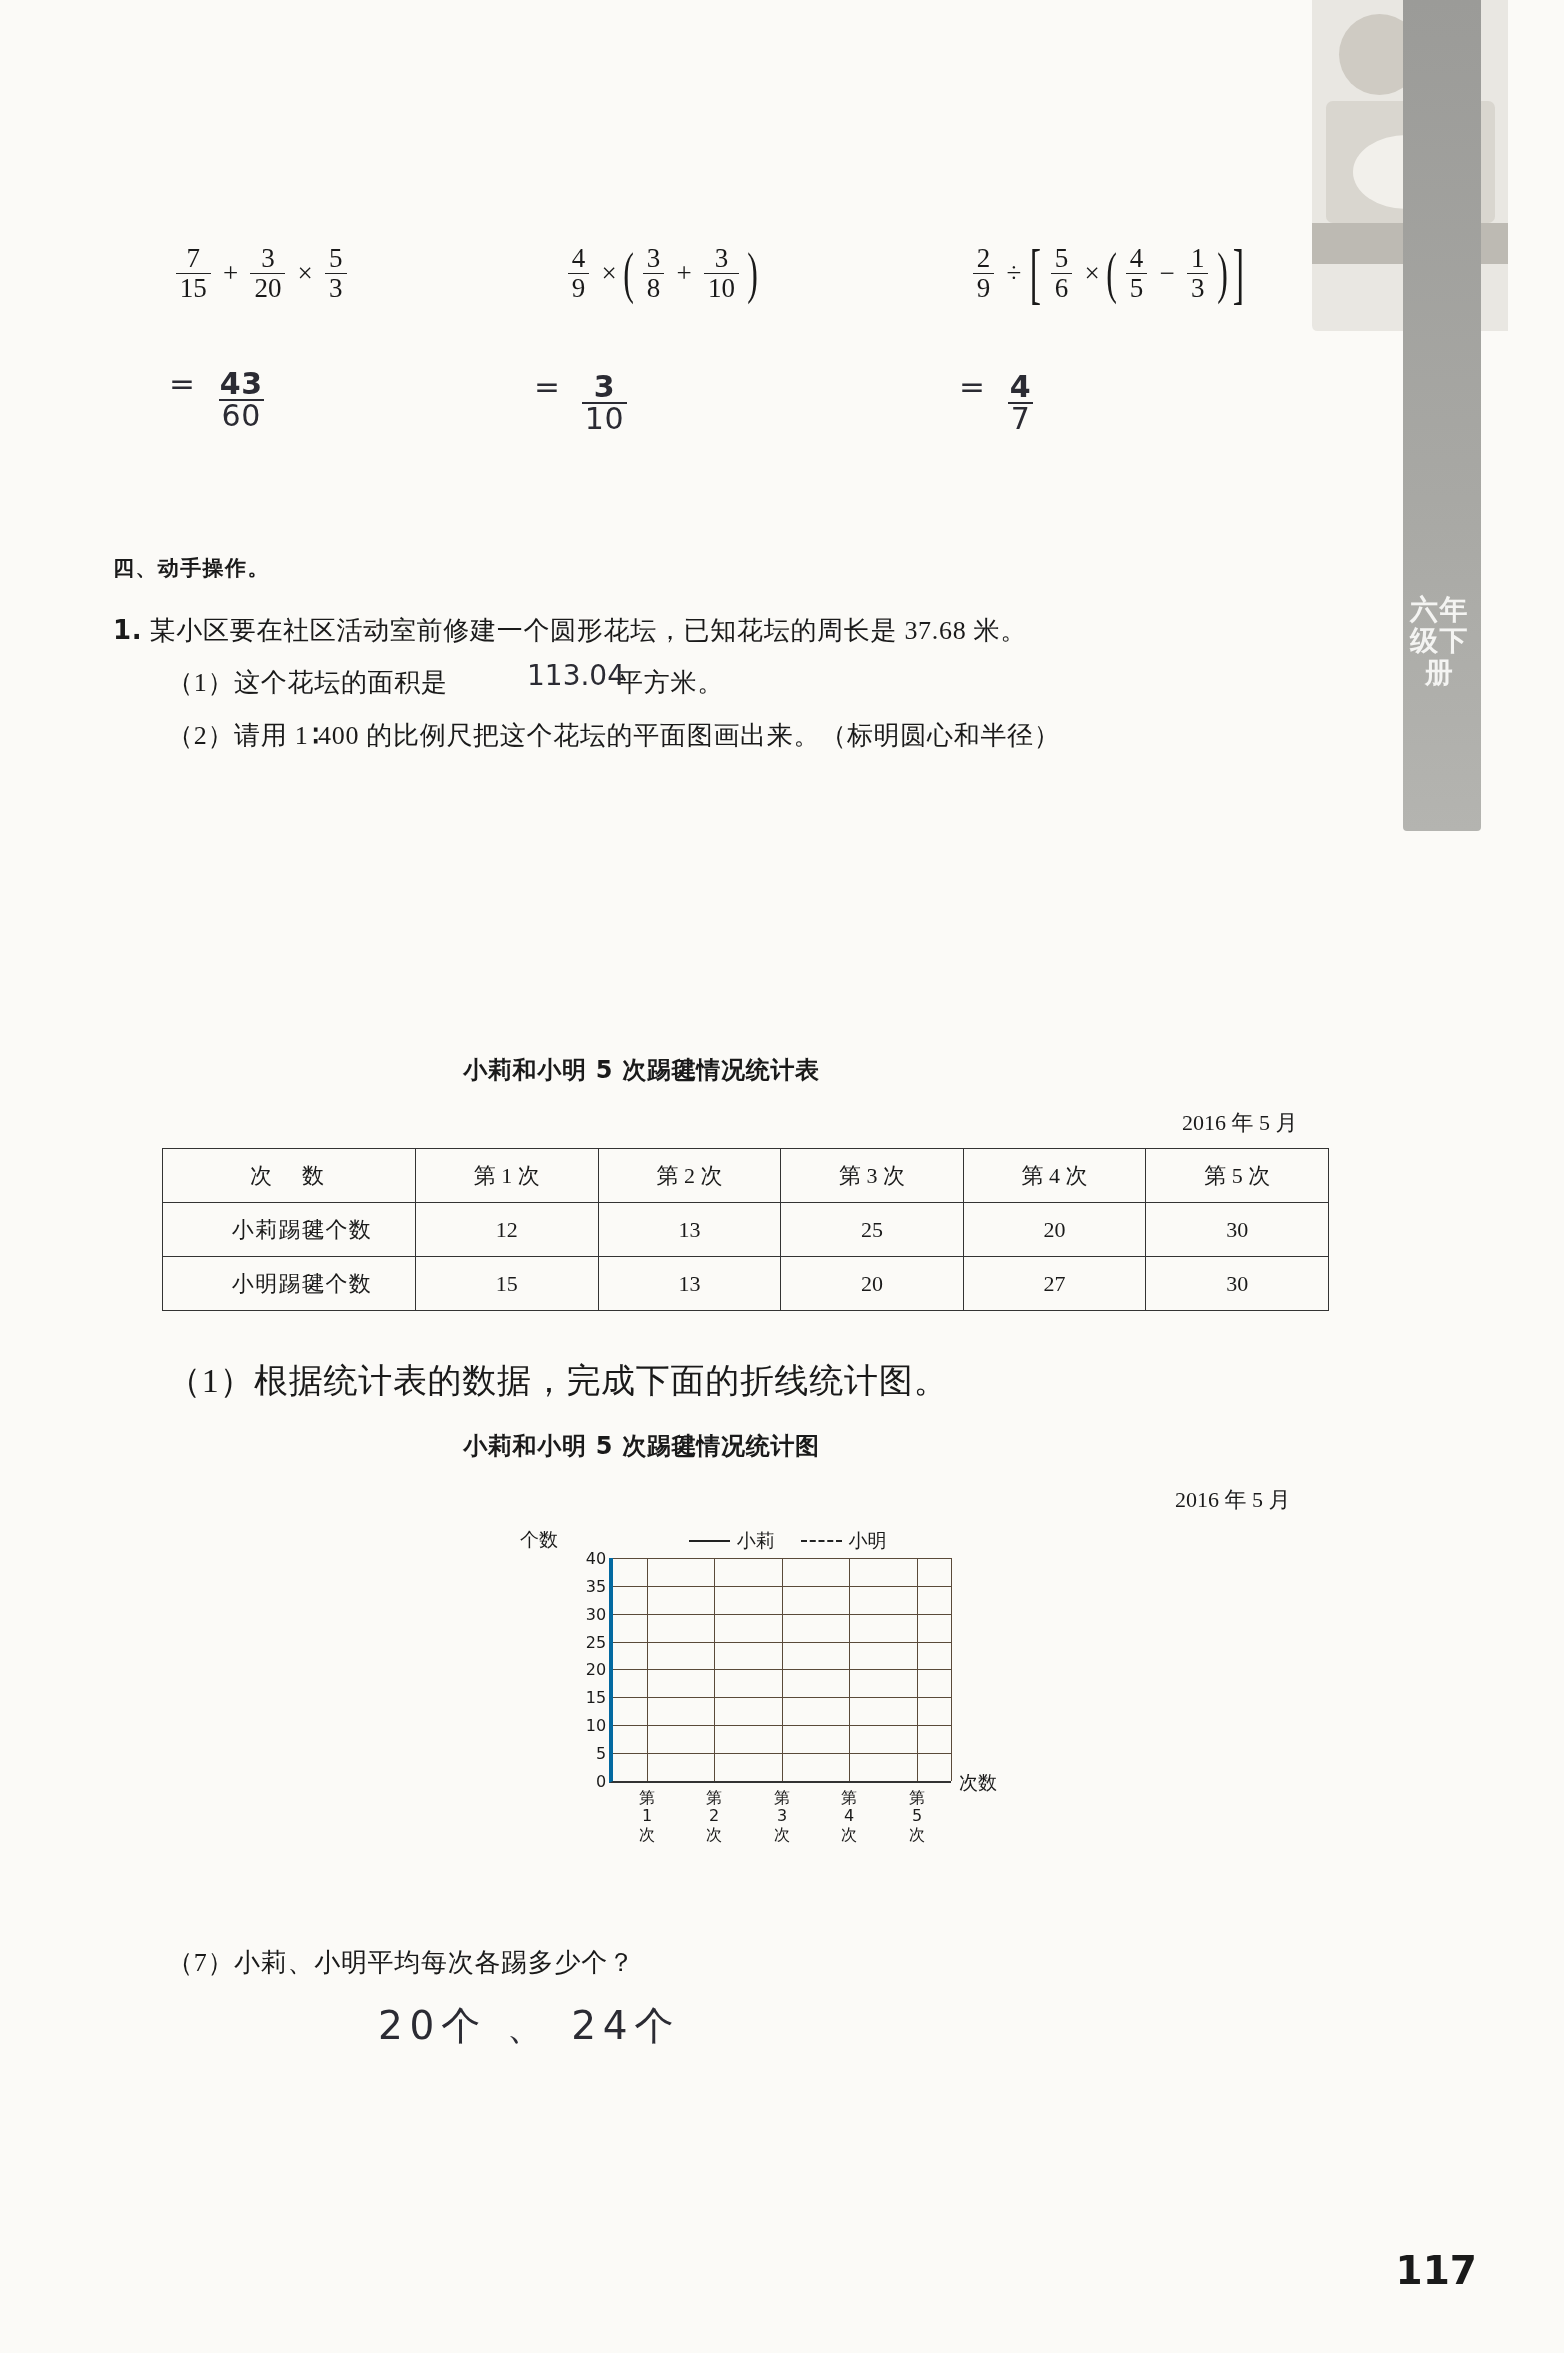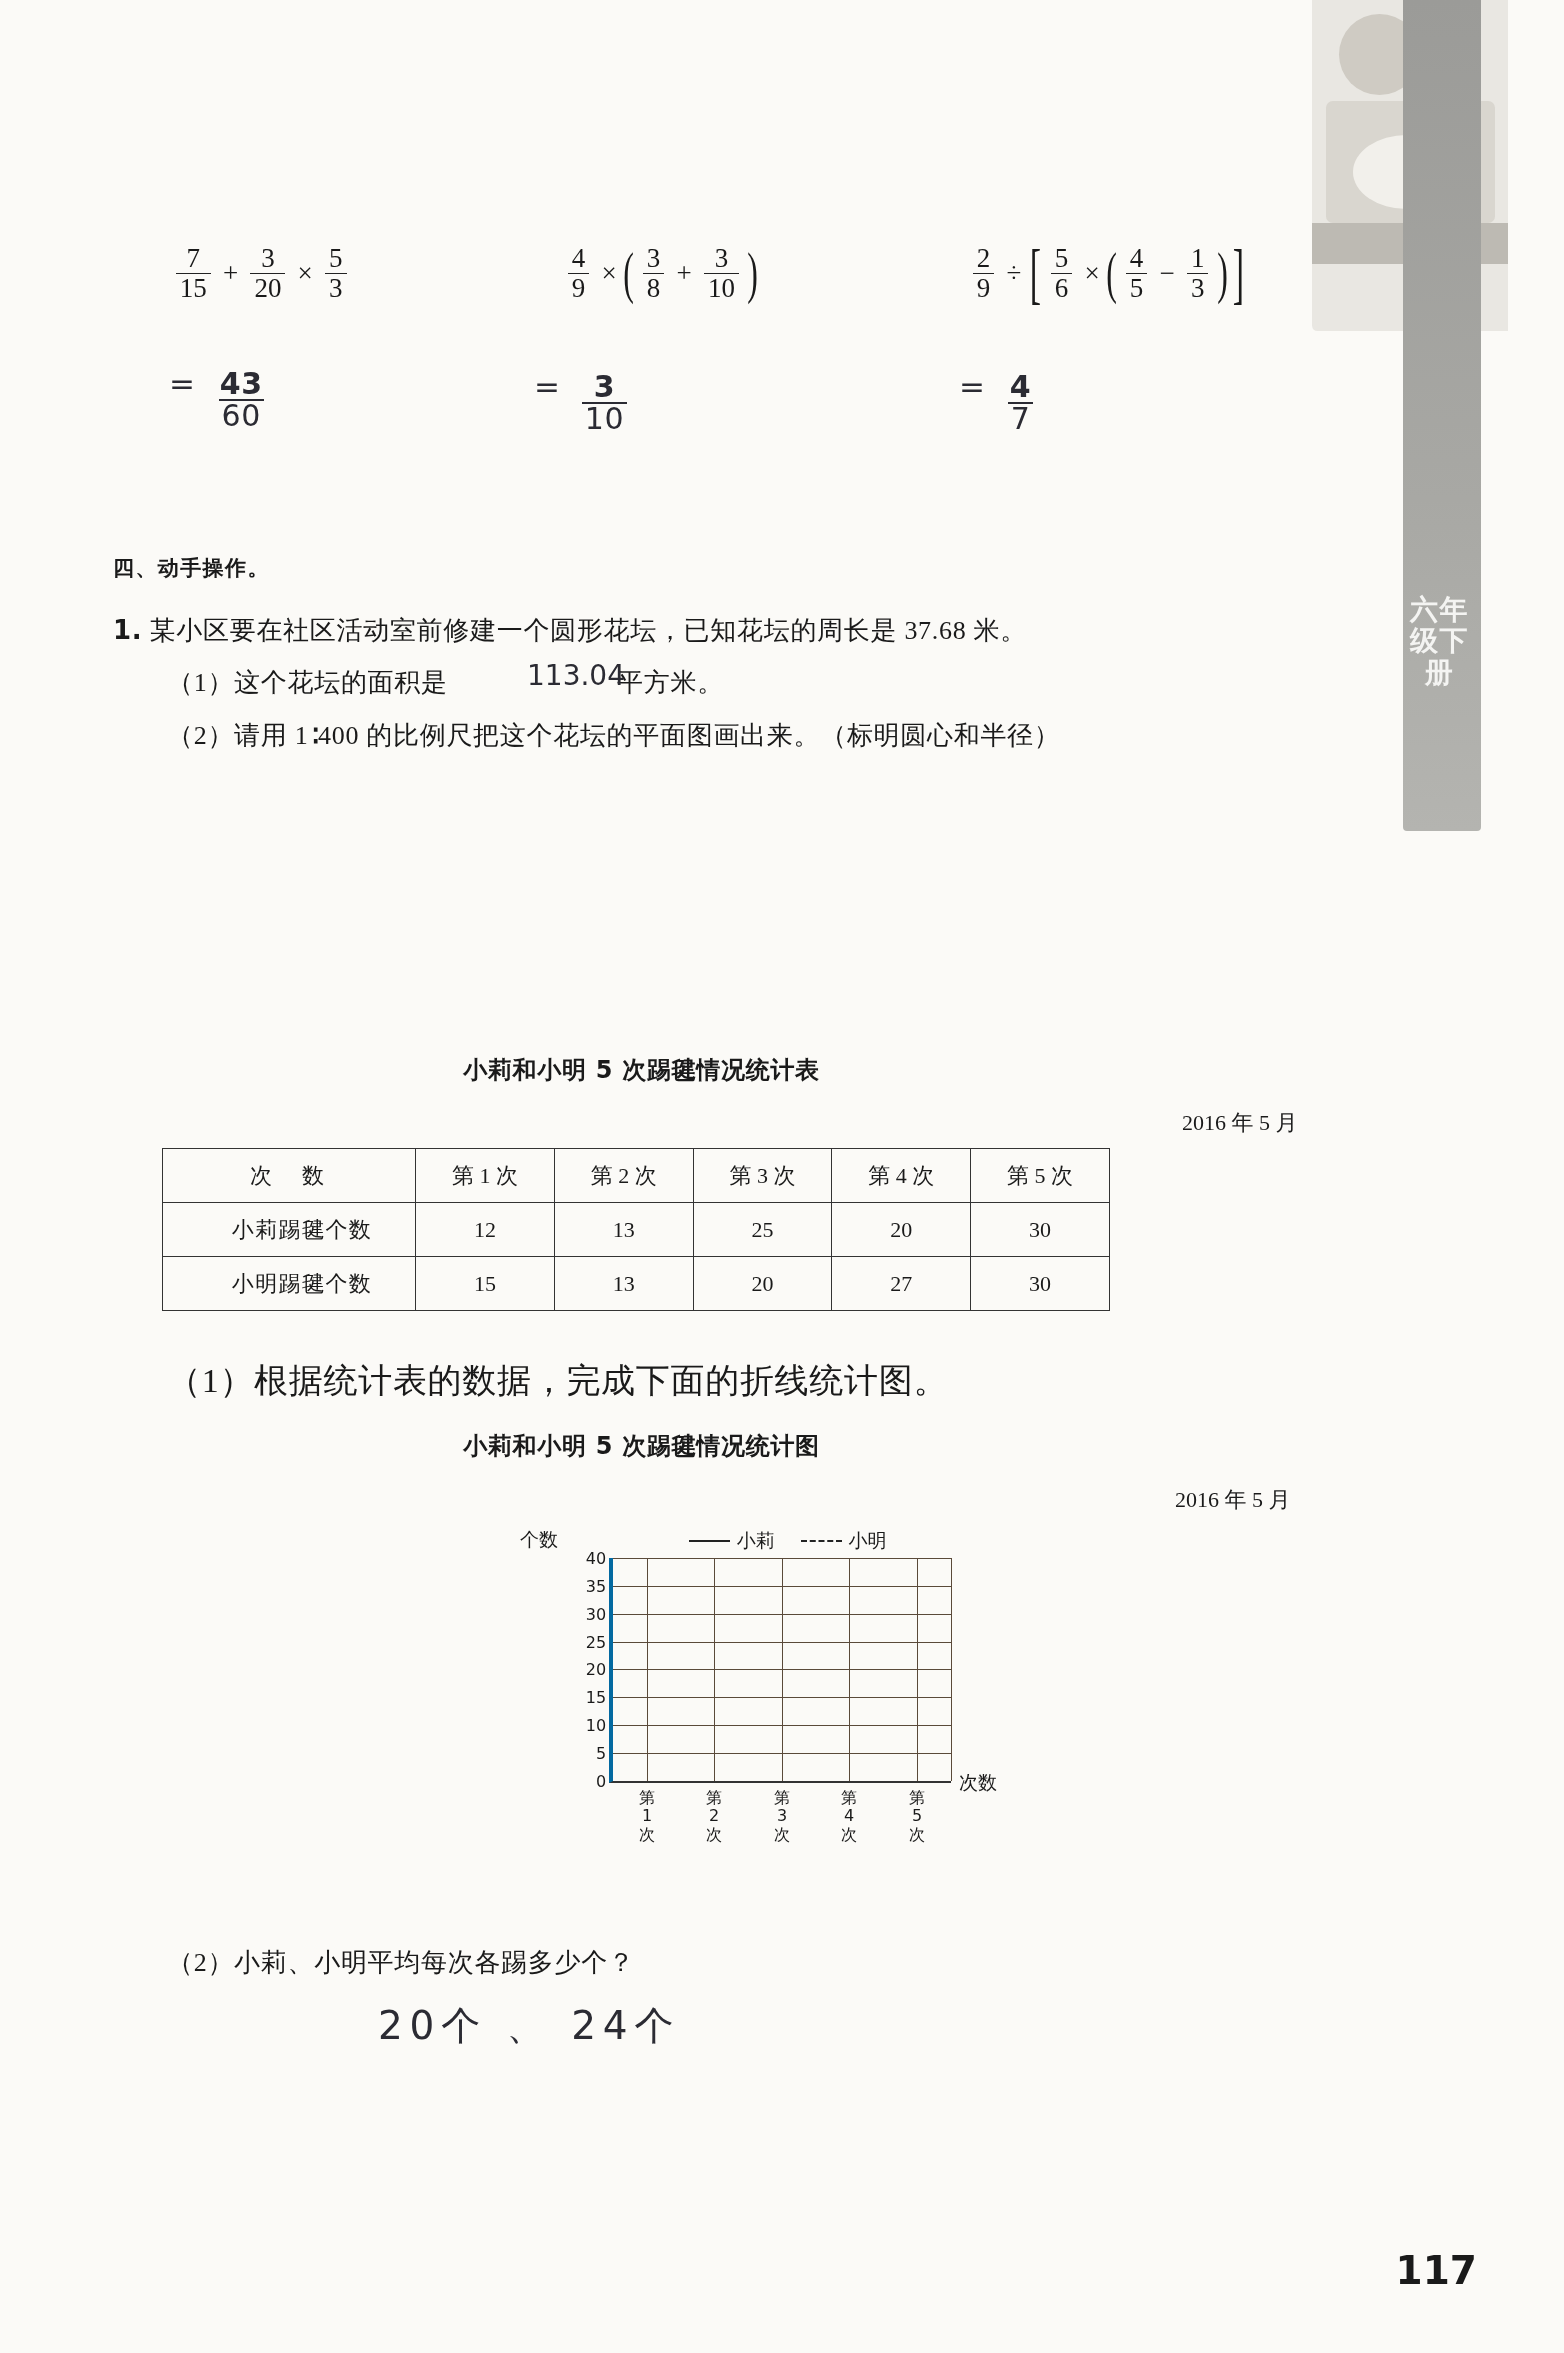--- a/index.html
+++ b/index.html
@@ -83,21 +83,21 @@
     position:absolute;left:0;right:0;top:1054px;text-align:center;
     font-family:"DejaVu Sans", sans-serif;font-weight:bold;font-size:24px;
     letter-spacing:0.7px;width:1283px;
   }
   .tbl-date{
     position:absolute;left:1182px;top:1108px;font-size:22px;
   }
   table.stats{
     position:absolute;left:162px;top:1148px;
     border-collapse:collapse;
-    width:948px;
+    width:1167px;
   }
   table.stats td{
     border:1.4px solid #333;
     text-align:center;
     height:51px;
     font-size:22px;
     font-family:"Liberation Serif", serif;
   }
   table.stats td.hdr{letter-spacing:4px;}
   table.stats td.rowlab{letter-spacing:1.4px;padding-left:27px;}
@@ -374,18 +374,18 @@
 
       <span class="xtick" style="left:34px;">第<br>1<br>次</span>
       <span class="xtick" style="left:101px;">第<br>2<br>次</span>
       <span class="xtick" style="left:169px;">第<br>3<br>次</span>
       <span class="xtick" style="left:236px;">第<br>4<br>次</span>
       <span class="xtick" style="left:304px;">第<br>5<br>次</span>
     </div>
     <div class="xaxis-label">次数</div>
   </div>
 
-  <div class="q2-2">（2）小莉、小明平均每次各踢多少个？</div>
+  <div class="q2-2">（7）小莉、小明平均每次各踢多少个？</div>
   <div class="hand-ans2">20个 、 24个</div>
 
   <div class="pagenum">117</div>
 </div>
 
 
 </body></html>

